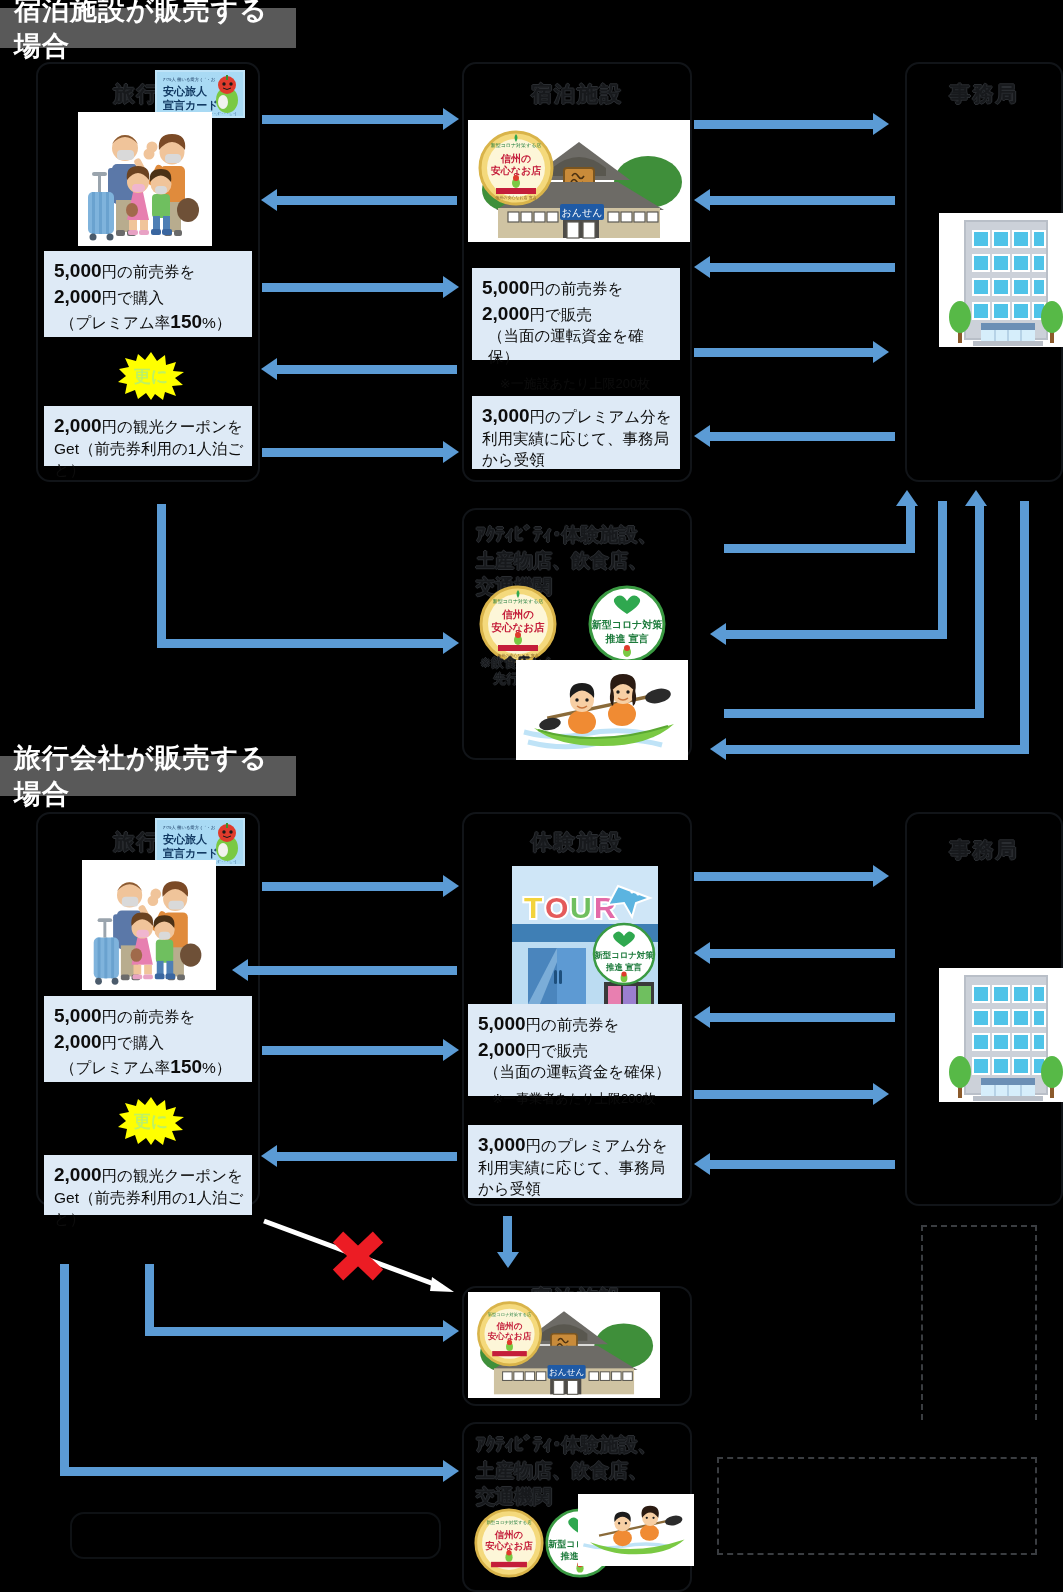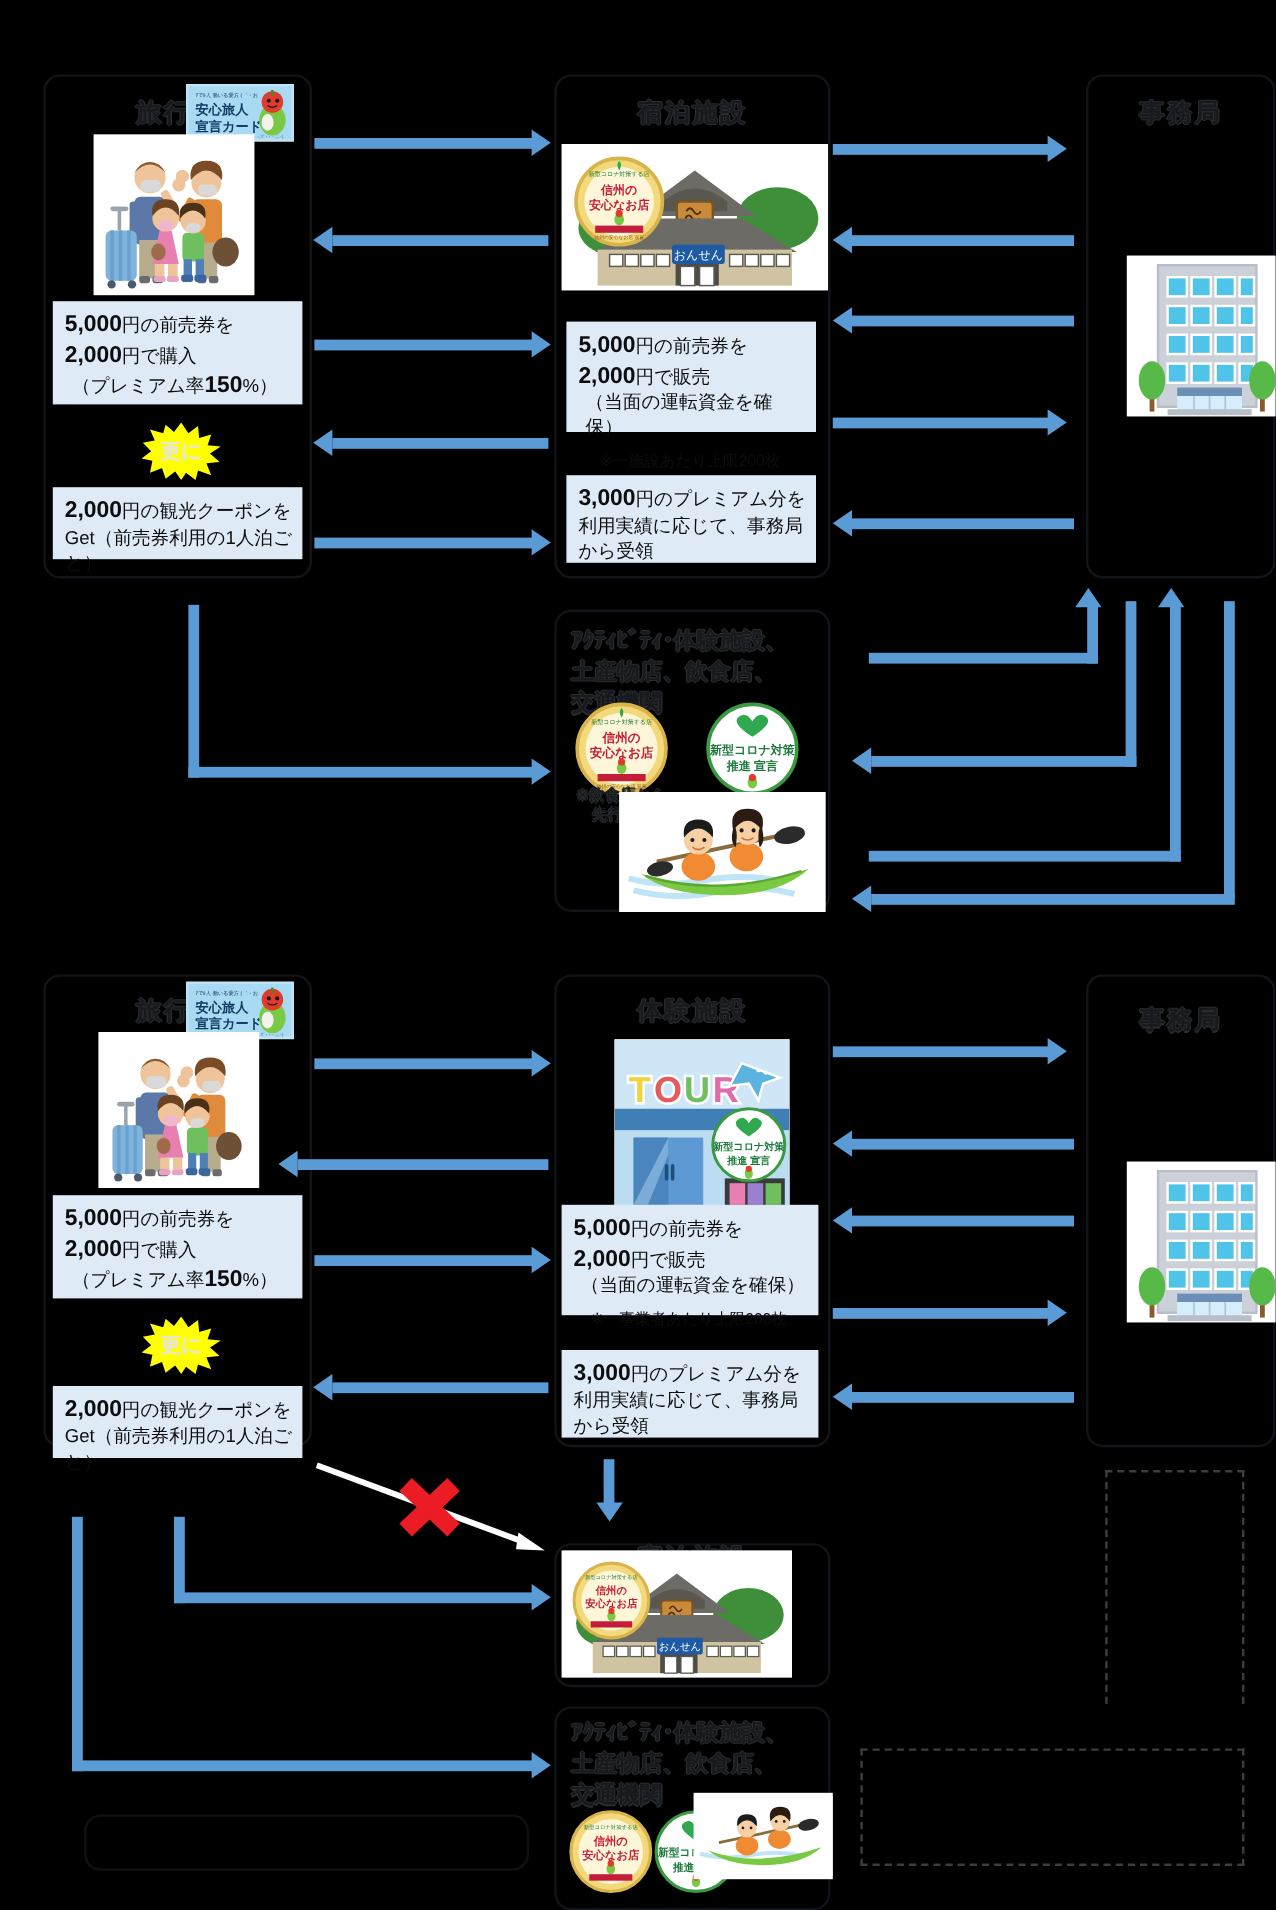--- a/index.html
+++ b/index.html
@@ -75,28 +75,29 @@
   .dashbox{position:absolute;border:2px dashed #3a3d41;box-sizing:border-box;}
   .white-arrow{position:absolute;}
   .redx{position:absolute;}
   
   .pic{position:absolute;background:#fff;overflow:hidden;}
   .pic svg{display:block;}
   .burst{position:absolute;}
   .burst span{
     position:absolute;left:0;right:0;top:50%;
     transform:translateY(-50%);
-    text-align:center;font-weight:bold;font-size:17px;color:#e5e5e5;
+    text-align:center;font-weight:bold;font-size:17px;color:#bef264;
   }
 </style>
 </head>
 <body>
 
 <div id="page">
 
+  <div class="banner" style="left:0;top:8px;width:296px;height:40px;">宿泊施設が販売する場合</div>
 
   <div class="panel" style="left:36px;top:62px;width:224px;height:420px;">
     <div class="panel-title" style="top:16px;">旅行客</div>
   </div>
 
   <div class="pic" style="left:155px;top:70px;width:90px;height:48px;">
     <svg width="90" height="48" viewBox="0 0 90 48">
       <rect width="90" height="48" fill="#bfe3f7"></rect>
       <rect x="2" y="2" width="86" height="44" fill="#a9daf4"></rect>
       <text x="8" y="11" font-size="4.4" fill="#14345c" font-family="'Liberation Sans',sans-serif">ｱでﾙ人 働いる愛方 (゛・お</text>
@@ -412,20 +413,21 @@
   <div class="tip tip-l" style="left:710px;top:623px;"></div>
 
   <div class="ah" style="left:724px;top:709px;width:260px;"></div>
   <div class="av" style="left:975px;top:505px;height:213px;"></div>
   <div class="tip tip-u" style="left:965px;top:490px;"></div>
 
   <div class="av" style="left:1020px;top:501px;height:248px;"></div>
   <div class="ah" style="left:726px;top:745px;width:303px;"></div>
   <div class="tip tip-l" style="left:710px;top:738px;"></div>
 
+  <div class="banner" style="left:0;top:756px;width:296px;height:40px;">旅行会社が販売する場合</div>
 
   <div class="panel" style="left:36px;top:812px;width:224px;height:394px;">
     <div class="panel-title" style="top:14px;">旅行客</div>
   </div>
   <div class="pic" style="left:155px;top:818px;width:90px;height:48px;">
     <svg width="90" height="48" viewBox="0 0 90 48">
       <rect width="90" height="48" fill="#bfe3f7"></rect>
       <rect x="2" y="2" width="86" height="44" fill="#a9daf4"></rect>
       <text x="8" y="11" font-size="4.4" fill="#14345c" font-family="'Liberation Sans',sans-serif">ｱでﾙ人 働いる愛方 (゛・お</text>
       <text x="8" y="25" font-size="11" font-weight="bold" fill="#123a63" font-family="'Liberation Sans',sans-serif">安心旅人</text>

